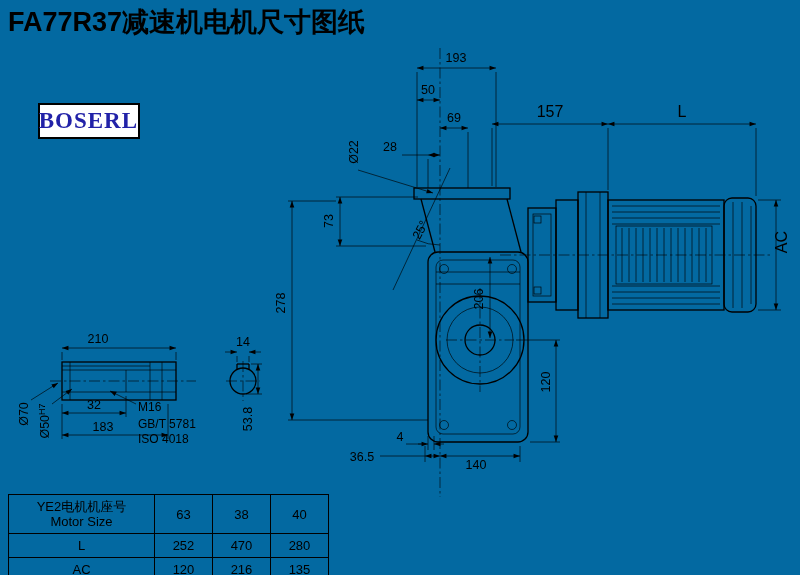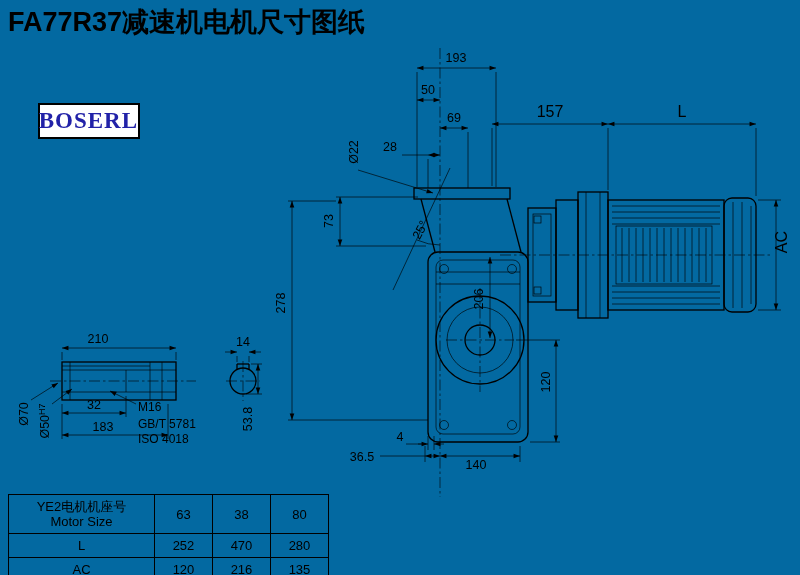--- a/index.html
+++ b/index.html
@@ -297,21 +297,21 @@
 
   <table class="size-table">
     <tbody>
       <tr>
         <td class="hdr">
           <div>YE2电机机座号</div>
           <div>Motor Size</div>
         </td>
         <td class="val">63</td>
         <td class="val">38</td>
-        <td class="val">80</td>
+        <td class="val">40</td>
       </tr>
       <tr>
         <td>L</td>
         <td class="val">252</td>
         <td class="val">470</td>
         <td class="val">280</td>
       </tr>
       <tr>
         <td>AC</td>
         <td class="val">120</td>

